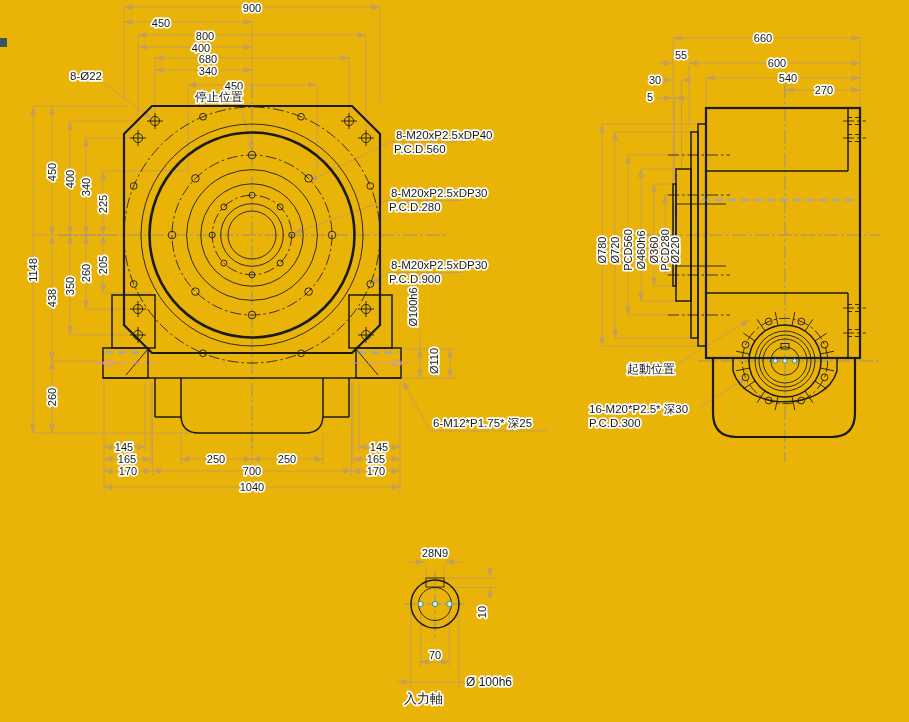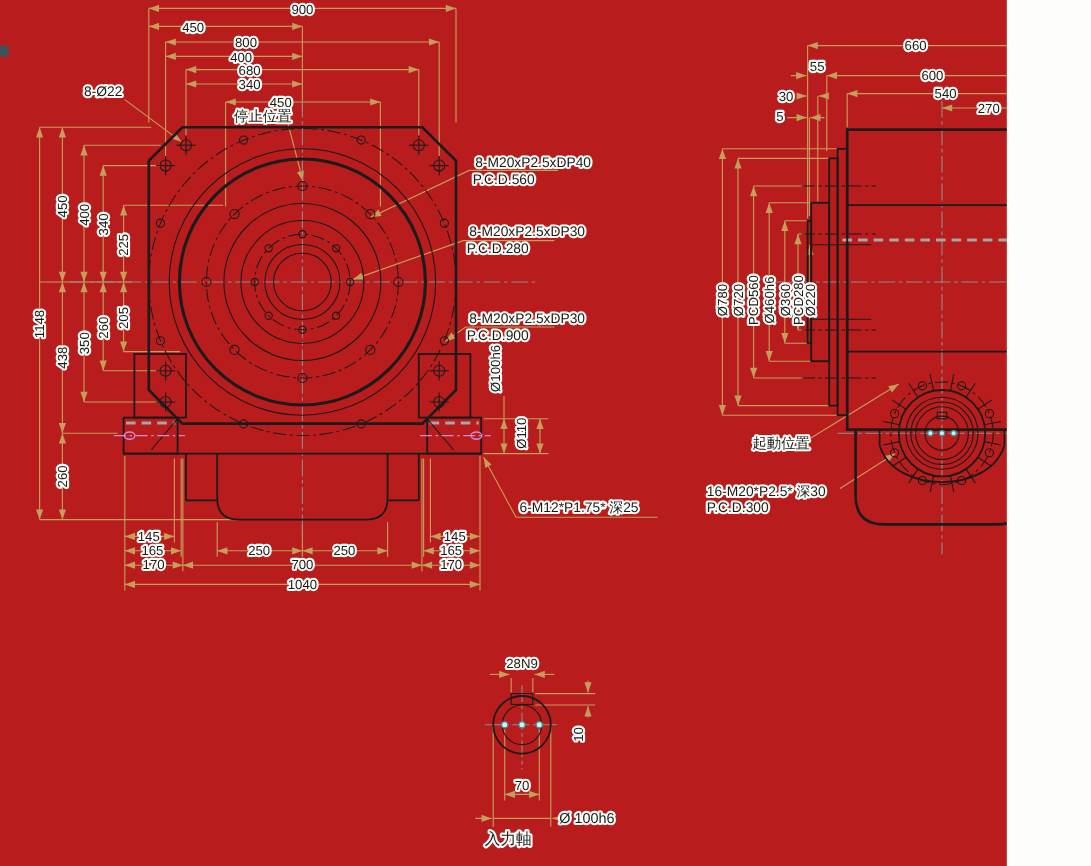--- a/index.html
+++ b/index.html
@@ -1,16 +1,16 @@
 <!DOCTYPE html>
 <html><head>
 <meta charset="utf-8">
 <style>
   html,body{margin:0;padding:0;background:#fdfdfa;}
-  #stage{width:839px;height:722px;position:relative;background:#b91c1c;overflow:hidden;text-align:right;}
+  #stage{width:909px;height:722px;position:relative;background:#eab308;overflow:hidden;text-align:right;}
   svg{display:block;}
   svg text{font-family:"Liberation Sans","DejaVu Sans",sans-serif;fill:#1a1a1a;}
   .t11{font-size:11px;}
   .t115{font-size:11.5px;}
   .t12{font-size:12px;}
   .t13{font-size:13px;}
   .halo{paint-order:stroke;stroke:#fdfdfa;stroke-width:3.5px;stroke-linejoin:round;}
   .mid{text-anchor:middle;}
   .b2{stroke:#1b1b1b;stroke-width:2.2;fill:none;}
   .b1{stroke:#1b1b1b;stroke-width:1.5;fill:none;}

